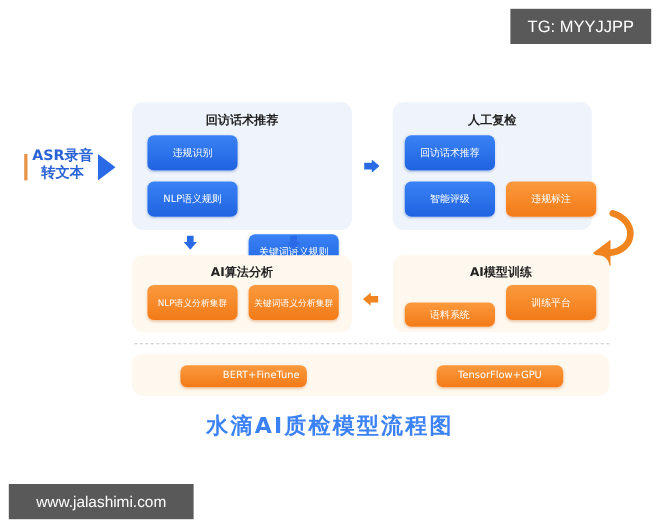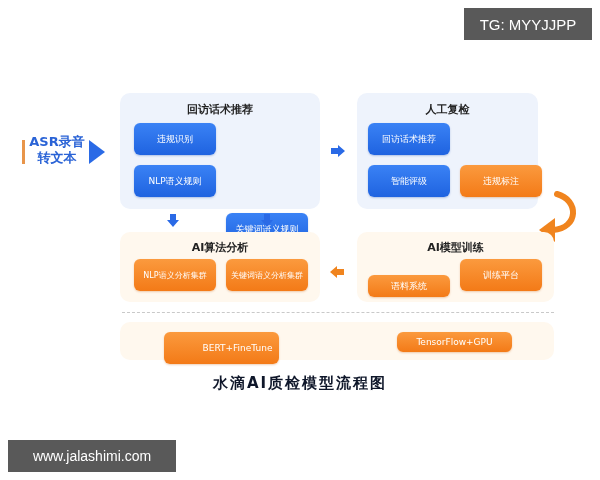--- a/index.html
+++ b/index.html
@@ -69,19 +69,19 @@
 
 <div class="abs panel-orange" style="left:357px; top:232px; width:197px; height:70px;">
   <div class="panel-title" style="top:8px;">AI模型训练</div>
   <div class="btn btn-orange" style="left:11px; top:27px; width:82px; height:22px;margin-top:16px;">语料系统</div>
   <div class="btn btn-orange" style="left:103px; top:27px; width:82px; height:32px;">训练平台</div>
 </div>
 
 <div class="abs" style="left:122px; top:312px; width:432px; height:0; border-top:1px dashed #c9c9c9;"></div>
 
 <div class="abs panel-orange" style="left:120px; top:322px; width:434px; height:38px;">
-  <div class="btn btn-orange" style="left:44px; top:10px; width:115px; height:32px;padding-left:32px;">BERT+FineTune</div>
+  <div class="btn btn-orange" style="left:44px; top:10px; width:115px; height:20px;padding-left:32px;">BERT+FineTune</div>
   <div class="btn btn-orange" style="left:277px; top:10px; width:115px; height:20px;">TensorFlow+GPU</div>
 </div>
 
-<div class="abs" style="left:150px; top:374px; width:300px; text-align:center; font-size:15px; font-weight:bold; color:#0f172a; letter-spacing:2px;">水滴AI质检模型流程图</div>
+<div class="abs" style="left:150px; top:374px; width:300px; text-align:center; font-size:20px; font-weight:bold; color:#3b82f6; letter-spacing:2px;">水滴AI质检模型流程图</div>
 
 <div class="badge" style="left:8px; top:440px; width:168px; height:32px; font-size:14px;">www.jalashimi.com</div>
 
 </body></html>

